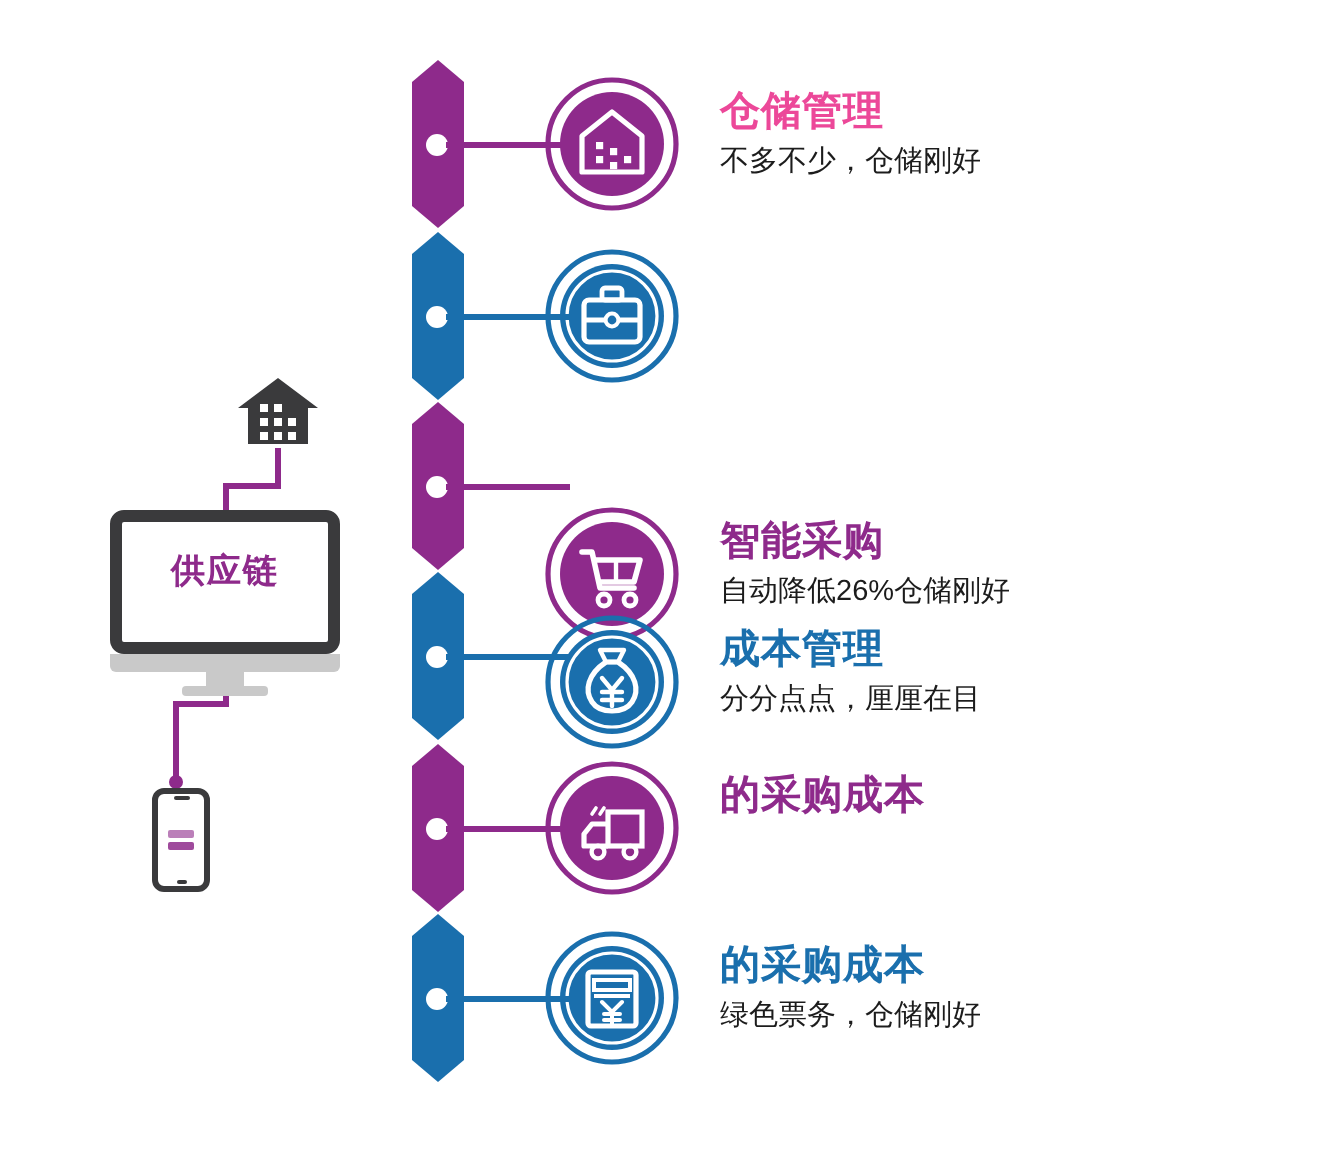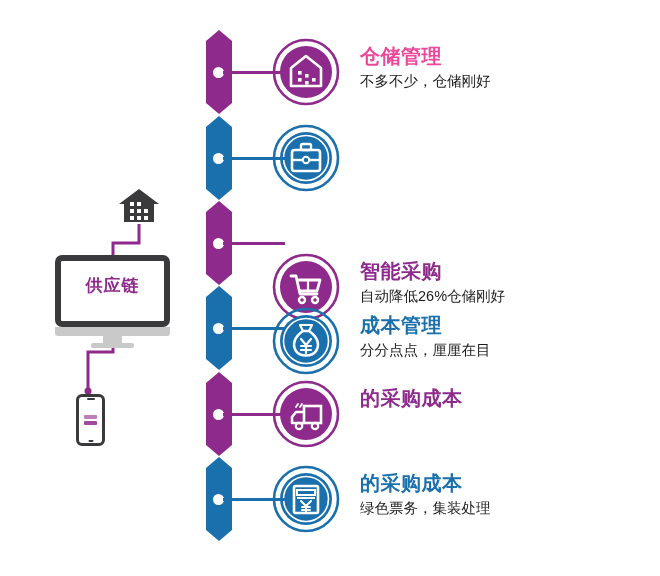--- a/index.html
+++ b/index.html
@@ -389,21 +389,21 @@
             <circle cx="34" cy="34" r="32" fill="none" stroke="#1a6fad" stroke-width="2.6"></circle>
             <circle cx="34" cy="34" r="26" fill="#1a6fad"></circle>
       <circle cx="34" cy="34" r="22.5" fill="none" stroke="#fff" stroke-width="1.6"></circle>
       <rect x="22" y="21" width="24" height="27" rx="1.5" fill="none" stroke="#fff" stroke-width="2.6"></rect>
       <rect x="25" y="25" width="18" height="5" fill="none" stroke="#fff" stroke-width="2"></rect>
       <line x1="25" y1="33" x2="43" y2="33" stroke="#fff" stroke-width="2"></line>
       <path d="M29 36 L34 41 L39 36 M30 42 L38 42 M30 45 L38 45 M34 41 L34 47" fill="none" stroke="#fff" stroke-width="2" stroke-linecap="round"></path>
           </svg></div>
      <div class="row-text">
        <div class="row-title" style="color:#1a6fad">的采购成本</div>
-       <div class="row-sub">绿色票务，集装处理</div>
+       <div class="row-sub">绿色票务，仓储刚好</div>
      </div>
       </div>
     </div>
 
 <div class="connector" style="top: 70.5px; background: rgb(142, 42, 139);"></div>
     <div class="connector" style="top: 156.5px; background: rgb(26, 111, 173);"></div>
     <div class="connector" style="top: 241.5px; background: rgb(142, 42, 139);"></div>
     <div class="connector" style="top: 326.5px; background: rgb(26, 111, 173);"></div>
     <div class="connector" style="top: 412.5px; background: rgb(142, 42, 139);"></div>
     <div class="connector" style="top: 497.5px; background: rgb(26, 111, 173);"></div>

